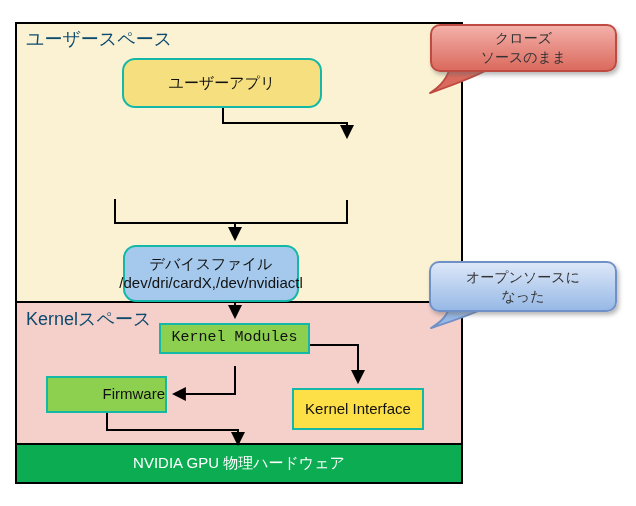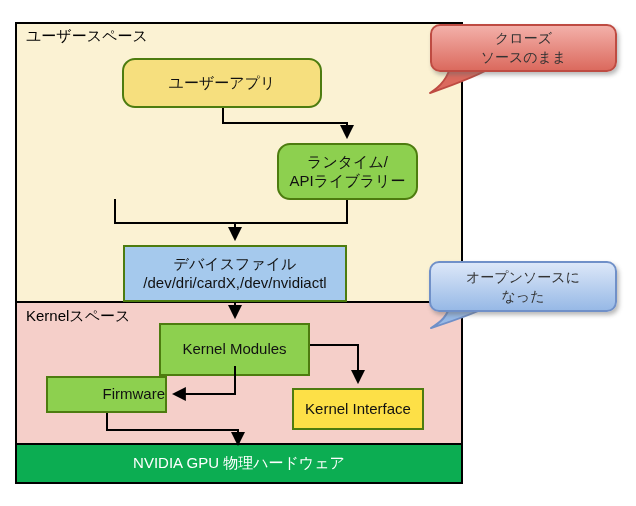--- a/index.html
+++ b/index.html
@@ -1,22 +1,22 @@
 <!DOCTYPE html>
 <html><head>
 <meta charset="utf-8">
 <style>
   html,body{margin:0;padding:0;background:#fff;}
   body{font-family:"Liberation Sans","DejaVu Sans",sans-serif;}
   #canvas{position:relative;width:636px;height:506px;background:#fff;overflow:hidden;}
 
   .section{position:absolute;border:2px solid #000;box-sizing:border-box;}
-  .section-label{position:absolute;font-size:15px;color:#000000;white-space:nowrap;}
+  .section-label{position:absolute;font-size:18px;color:#0c4a6e;white-space:nowrap;}
 
-  .box{position:absolute;border:2px solid #4d7c0f;box-sizing:border-box;
+  .box{position:absolute;border:2px solid #14b8a6;box-sizing:border-box;
        display:flex;flex-direction:column;align-items:center;justify-content:center;
        text-align:center;font-size:15px;color:#111;line-height:1.25;}
   .rounded{border-radius:13px;}
 
   .hw-bar{position:absolute;border:2px solid #000;box-sizing:border-box;
           display:flex;align-items:center;justify-content:center;
           font-size:15px;color:#fff;}
 
   .mono-line{font-size:15px;letter-spacing:0;}
 
@@ -40,31 +40,27 @@
 
   <div class="hw-bar" style="left: 15px; top: 443px; width: 448px; height: 41px; background-color: rgb(12, 173, 82);">
     <span>NVIDIA GPU 物理ハードウェア</span>
   </div>
 
   <div class="box rounded" style="left: 122px; top: 58px; width: 200px; height: 50px; background-color: rgb(246, 223, 126);">
     <span>ユーザーアプリ</span>
   </div>
 
 
-  <div class="box rounded" style="left: 277px; top: 143px; width: 141px; height: 57px; background-color: rgb(141, 208, 79);">
-    <span>ランタイム/</span>
-    <span>APIライブラリー</span>
-  </div>
 
-  <div class="box" style="left: 123px; top: 245px; width: 224px; height: 57px; background-color: rgb(165, 201, 237);">
+  <div class="box" style="left: 123px; top: 245px; width: 176px; height: 57px; background-color: rgb(165, 201, 237); border-radius: 13px;">
     <span>デバイスファイル</span>
     <span class="mono-line">/dev/dri/cardX,/dev/nvidiactl</span>
   </div>
 
-  <div class="box" style="left: 159px; top: 323px; width: 151px; height: 53px; background-color: rgb(141, 208, 79);">
+  <div class="box" style="left: 159px; top: 323px; width: 151px; height: 31px; background-color: rgb(141, 208, 79); font-family: Liberation Mono, monospace;">
     <span>Kernel Modules</span>
   </div>
 
   <div class="box" style="left: 46px; top: 376px; width: 121px; height: 37px; background-color: rgb(141, 208, 79); align-items: flex-end;">
     <span>Firmware</span>
   </div>
 
   <div class="box" style="left: 292px; top: 388px; width: 132px; height: 42px; background-color: #fde047;">
     <span>Kernel Interface</span>
   </div>

